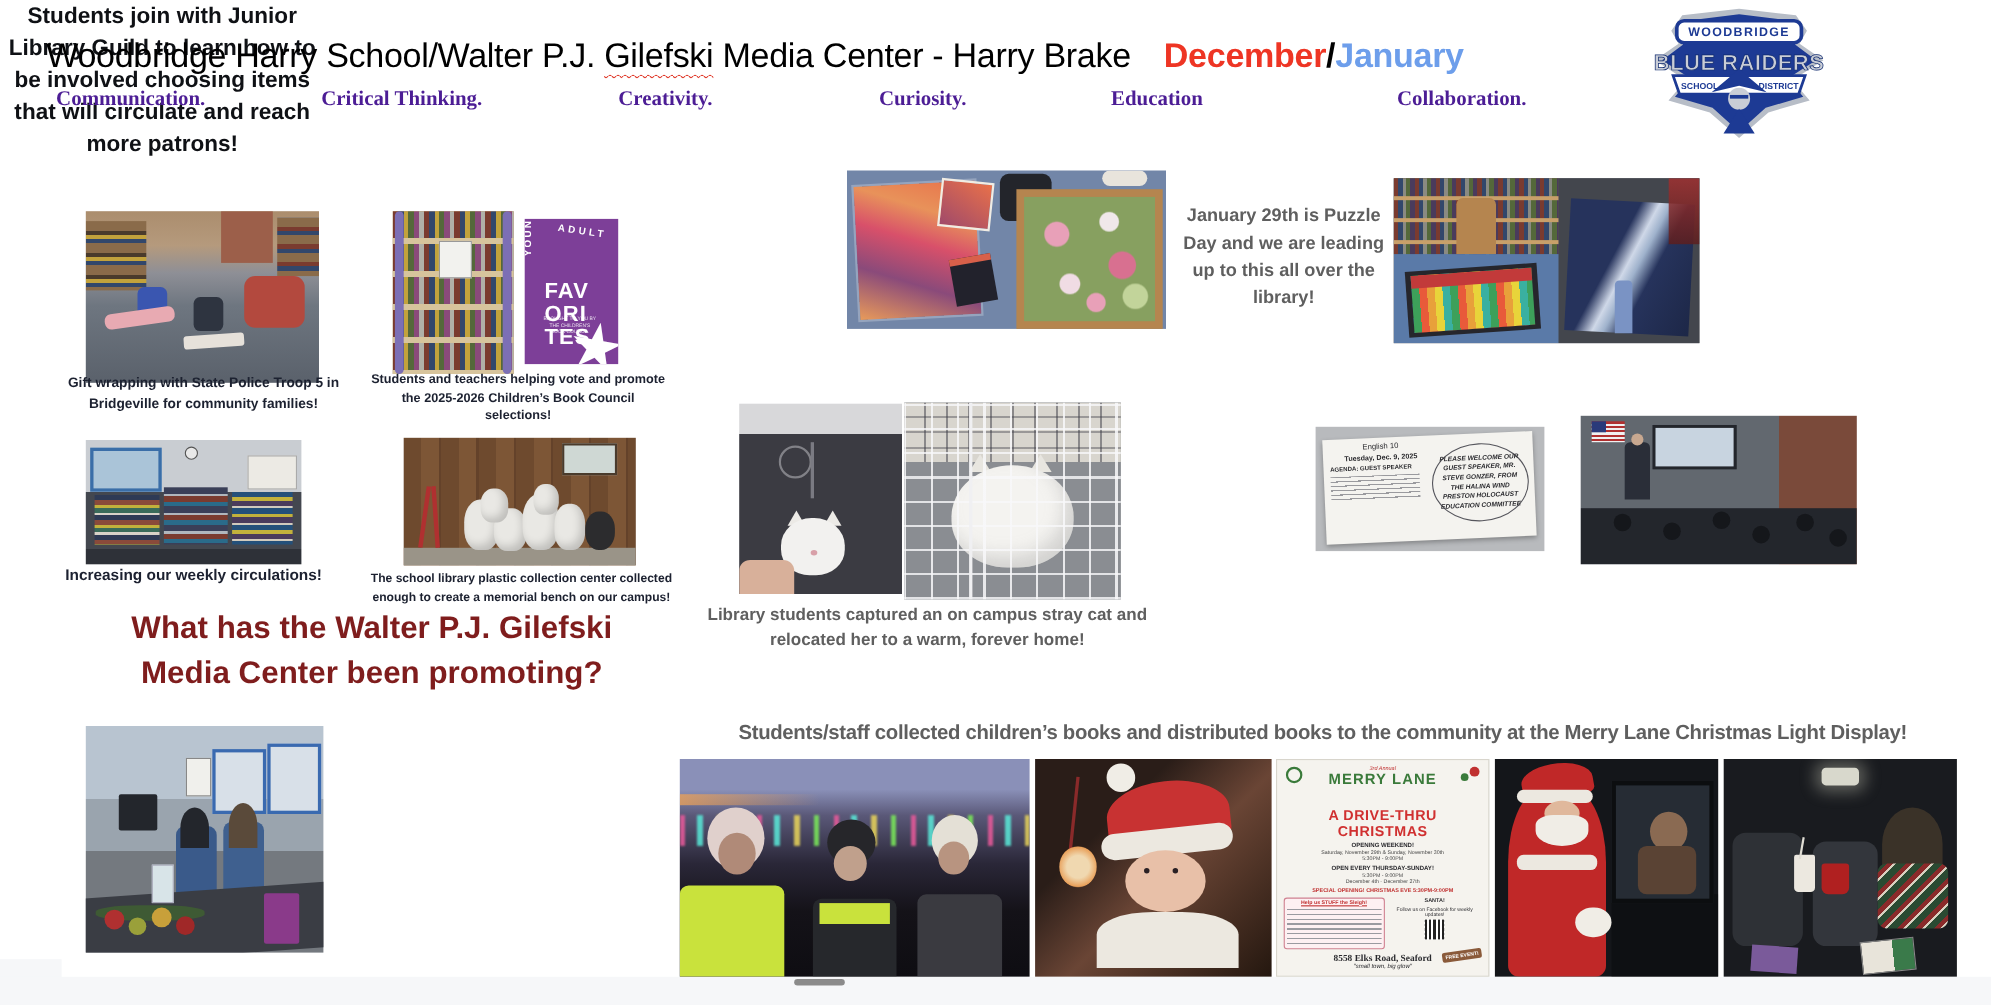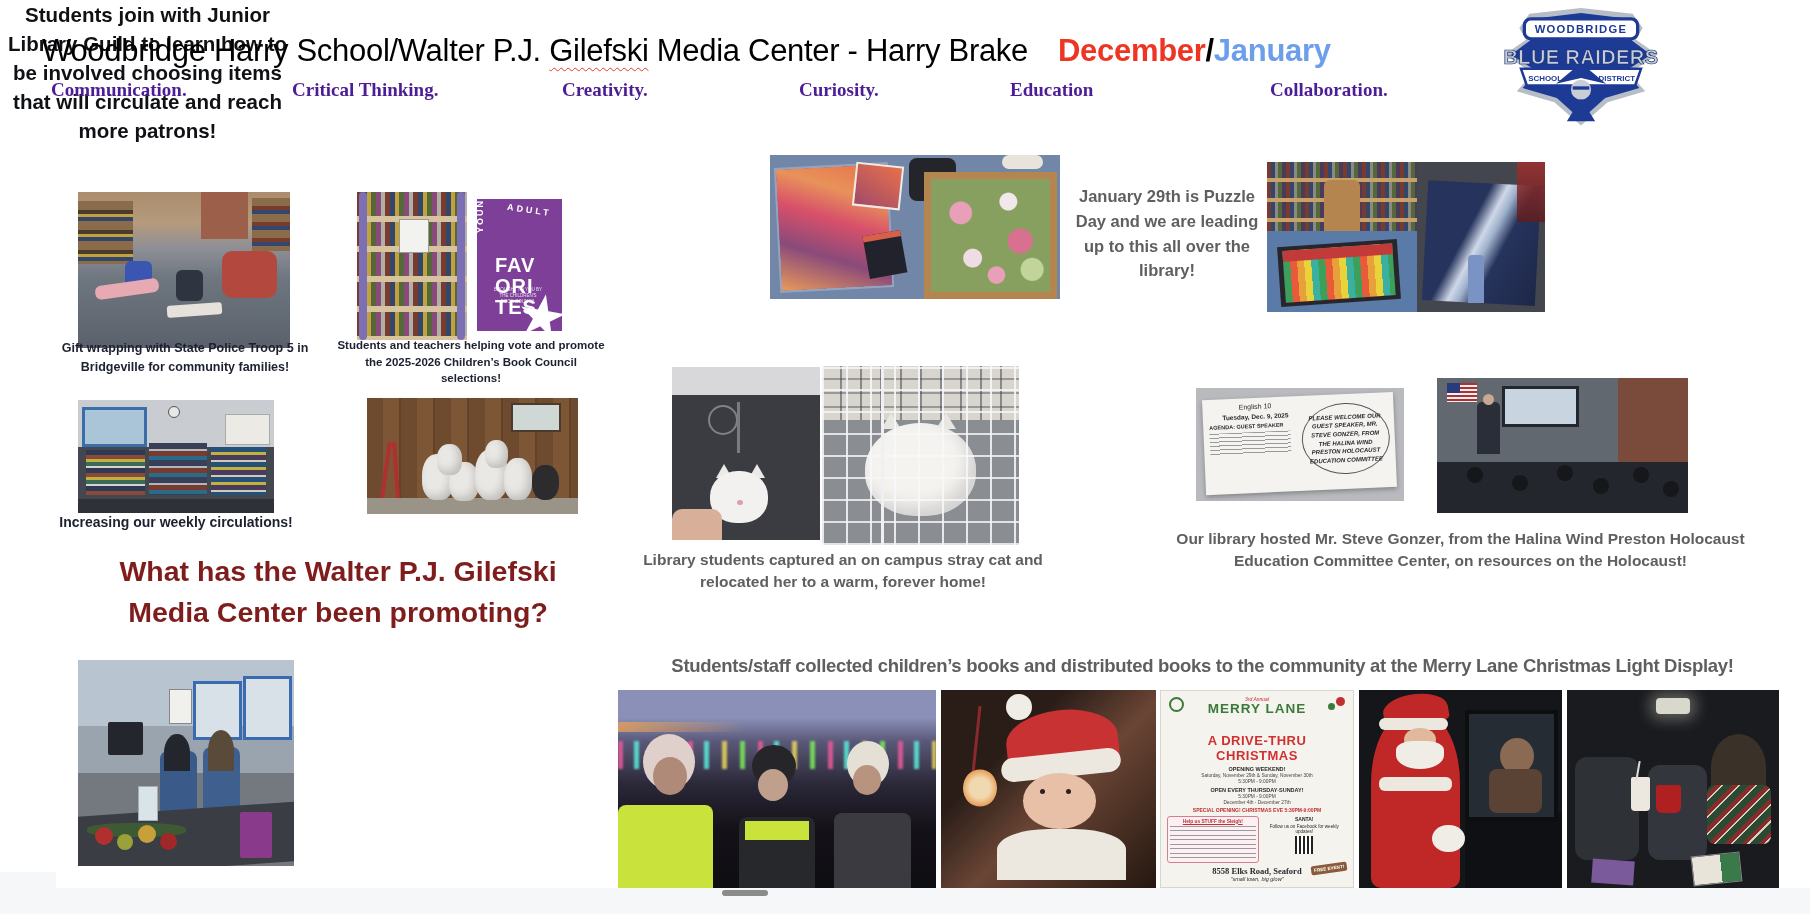--- a/index.html
+++ b/index.html
@@ -372,20 +372,21 @@
     <div class="bg-cart"></div>
       <div class="bg-cart2"></div>
     <div class="bg-bag bg-b1"></div>
       <div class="bg-bag bg-b2"></div>
       <div class="bg-bag bg-b3"></div>
     <div class="bg-bag bg-b4"></div>
       <div class="bg-bag bg-b5"></div>
       <div class="bg-bag bg-b6"></div>
     <div class="bg-black"></div>
   </div>
+  <div class="cap-dark cap-plastic">The school library plastic collection center collected enough to create a memorial bench on our campus!</div>
 
   <div class="head-black head-promoting">What has the Walter P.J. Gilefski Media Center been promoting?</div>
 
   <div class="ph ph-puzzles">
     <div class="pz-mat"></div>
       <div class="pz-print"></div>
       <div class="pz-box"></div>
       <div class="pz-bag"></div>
     <div class="pz-frame">
         <div class="pz-floral"></div>
@@ -446,21 +447,20 @@
     <div class="cl-speaker"></div>
       <div class="cl-spkhead"></div>
       <div class="cl-crowd"></div>
     <div class="cl-h cl-h1"></div>
       <div class="cl-h cl-h2"></div>
       <div class="cl-h cl-h3"></div>
     <div class="cl-h cl-h4"></div>
       <div class="cl-h cl-h5"></div>
       <div class="cl-h cl-h6"></div>
   </div>
-  <div class="cap-gray cap-holo">Our library hosted Mr. Steve Gonzer, from the Halina Wind Preston Holocaust Education Committee Center,  on resources on the Holocaust!</div>
 
   <div class="ph ph-jlg">
     <div class="jl-winL"></div>
       <div class="jl-winR"></div>
       <div class="jl-poster"></div>
       <div class="jl-mon"></div>
     <div class="jl-chair1"></div>
       <div class="jl-chair2"></div>
       <div class="jl-person1"></div>
       <div class="jl-person2"></div>

